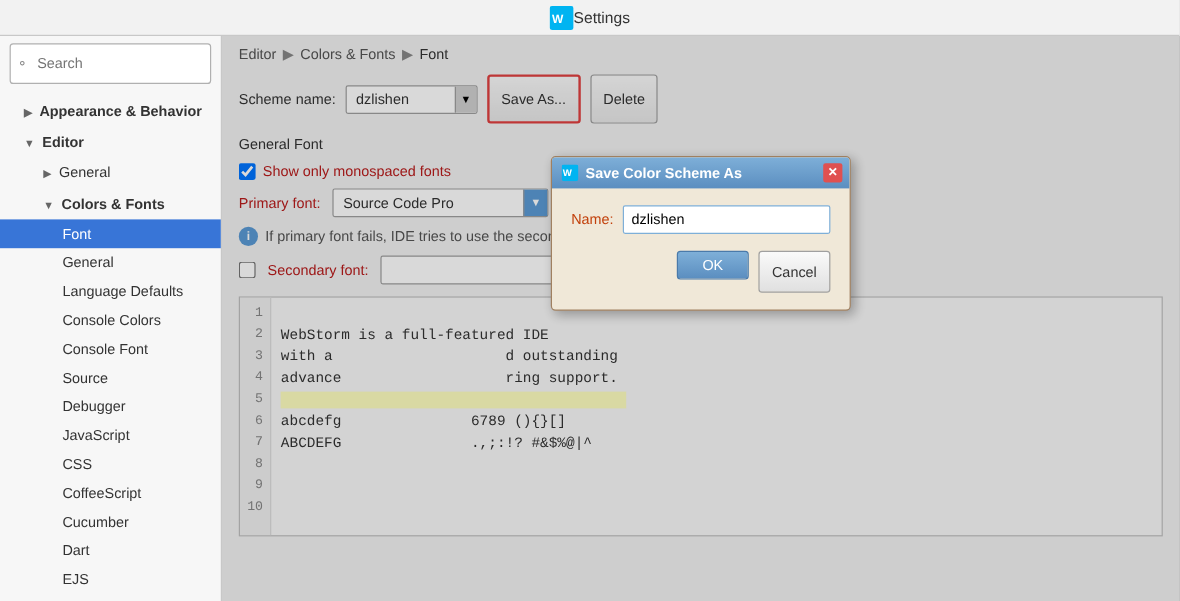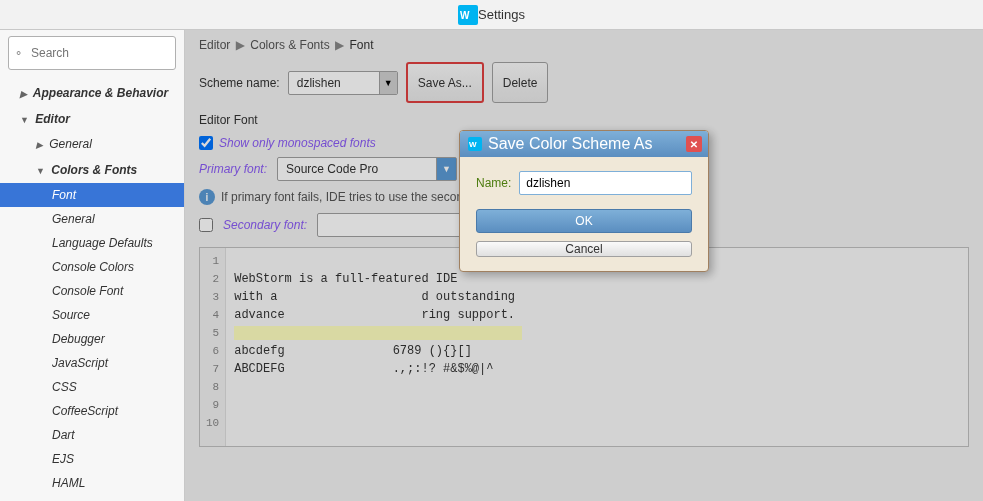--- a/index.html
+++ b/index.html
@@ -74,21 +74,20 @@
       top: 50%;
       transform: translateY(-50%);
       color: #888;
       font-size: 11px;
     }
 
     .sidebar-tree {
       flex: 1;
       overflow-y: auto;
       padding-top: 4px;
-      font-style: italic;
     }
 
     .tree-item {
       padding: 2px 8px 2px 16px;
       cursor: pointer;
       white-space: nowrap;
       color: #333;
       font-size: 12px;
       line-height: 20px;
     }
@@ -209,22 +208,21 @@
     }
 
     .checkbox-input {
       width: 14px;
       height: 14px;
       cursor: pointer;
     }
 
     .option-label {
       font-size: 12px;
-      color: #8b5cf6;
-      font-style: italic;
+      color: #b91c1c;
     }
 
     .font-row {
       display: flex;
       align-items: center;
       padding: 4px 14px;
       gap: 10px;
     }
 
     .font-select-box {
@@ -392,22 +390,22 @@
     }
 
     .modal-title-logo {
       width: 14px;
       height: 14px;
       margin-right: 6px;
     }
 
     .modal-title-text {
       color: white;
-      font-size: 16px;
-      font-weight: normal;
+      font-size: 12px;
+      font-weight: bold;
       flex: 1;
     }
 
     .modal-close-btn {
       width: 16px;
       height: 16px;
       background: #e05050;
       border-radius: 2px;
       border: none;
       cursor: pointer;
@@ -425,58 +423,57 @@
 
     .modal-name-row {
       display: flex;
       align-items: center;
       gap: 8px;
       margin-bottom: 14px;
     }
 
     .modal-name-label {
       font-size: 12px;
-      color: #4d7c0f;
+      color: #c2410c;
       white-space: nowrap;
     }
 
     .modal-name-input {
       flex: 1;
       height: 24px;
       border: 1px solid #7eafd8;
       border-radius: 2px;
       padding: 0 6px;
       font-size: 12px;
       background: white;
       outline: none;
     }
 
     .modal-buttons {
       display: flex;
       justify-content: flex-end;
       gap: 8px;
-      flex-direction: column;
     }
 
     .btn-ok {
       background: linear-gradient(to bottom, #7eafd8, #5b8ec0);
       color: white;
       border: 1px solid #4a7aaa;
       height: 24px;
       min-width: 60px;
       border-radius: 3px;
       font-size: 12px;
       cursor: pointer;
     }
 
     .btn-cancel {
       background: linear-gradient(to bottom, #fafafa, #e0e0e0);
       color: #333;
       border: 1px solid #a0a0a0;
-      height: 16px;
+      height: 35px;
       min-width: 60px;
       border-radius: 3px;
       font-size: 12px;
       cursor: pointer;
     }
 
     .ws-logo {
       width: 20px;
       height: 20px;
     }
@@ -556,20 +553,23 @@
         </div>
 
         <div class="tree-item level3">
           <span>CSS</span>
         </div>
 
         <div class="tree-item level3">
           <span>CoffeeScript</span>
         </div>
 
+        <div class="tree-item level3">
+          <span>Cucumber</span>
+        </div>
 
         <div class="tree-item level3">
           <span>Dart</span>
         </div>
 
         <div class="tree-item level3">
           <span>EJS</span>
         </div>
 
         <div class="tree-item level3">
@@ -592,21 +592,21 @@
       <div class="scheme-row">
         <span class="scheme-label">Scheme name:</span>
         <div class="scheme-select">
           <span class="scheme-select-value">dzlishen</span>
           <div class="scheme-select-arrow">▼</div>
         </div>
         <button class="btn btn-saveas">Save As...</button>
         <button class="btn">Delete</button>
       </div>
 
-      <div class="section-label">Editor Font</div>
+      <div class="section-label">General Font</div>
 
       <div class="option-row">
         <input type="checkbox" class="checkbox-input" checked="" style="">
         <span class="option-label">Show only monospaced fonts</span>
       </div>
 
       <div class="font-row">
         <span class="option-label">Primary font:</span>
         <div class="font-select-box">
           <span class="font-select-value">Source Code Pro</span>

